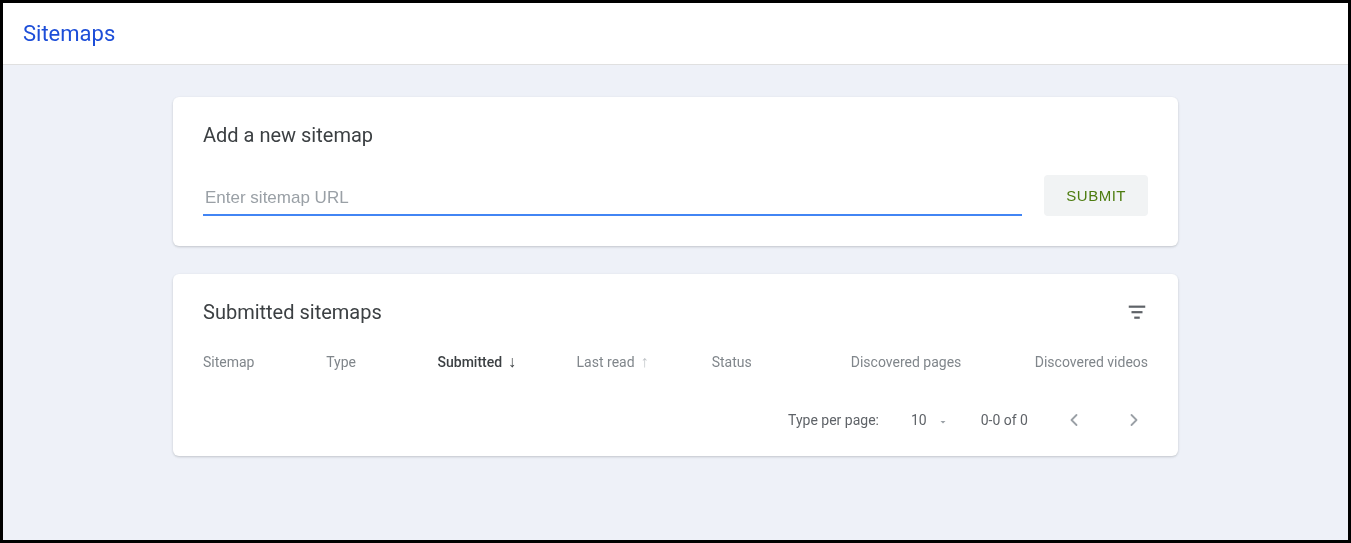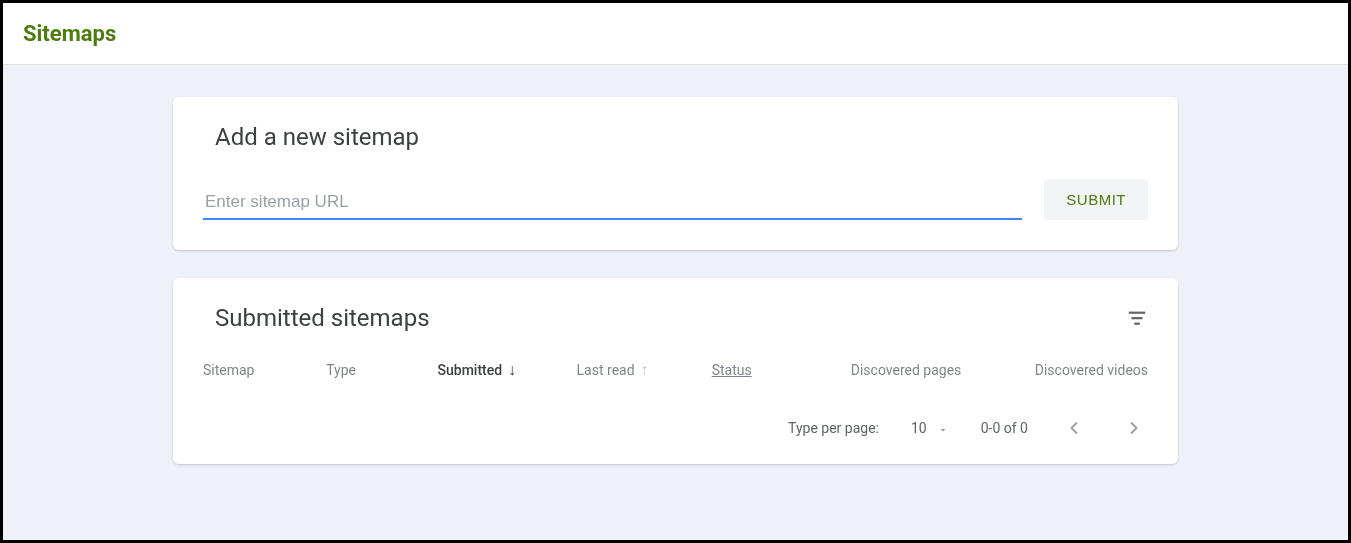--- a/index.html
+++ b/index.html
@@ -17,41 +17,40 @@
     height: 543px;
     position: relative;
   }
   .page-header {
     background: #fff;
     border-bottom: 1px solid #e0e0e0;
     padding: 18px 20px;
   }
   .page-title {
     font-size: 22px;
-    font-weight: 700;
-    color: #4d7c0f;
+    font-weight: 400;
+    color: #1d4ed8;
   }
   .content {
     padding: 32px 170px 0 170px;
   }
   .card {
     background: #fff;
     border-radius: 6px;
     box-shadow: 0 1px 2px rgba(60,64,67,.15), 0 1px 3px rgba(60,64,67,.1);
     margin-bottom: 28px;
     padding: 0;
   }
   .card-pad {
     padding: 26px 30px 30px 30px;
   }
   .card-title {
-    font-size: 24px;
+    font-size: 20px;
     font-weight: 400;
     color: #3c4043;
-    margin-left: 12px;
   }
   .add-row {
     display: flex;
     align-items: flex-end;
     gap: 22px;
     margin-top: 28px;
   }
   .sitemap-input {
     flex: 1;
     border: none;
@@ -86,21 +85,21 @@
     padding: 20px 30px 18px 30px;
     font-size: 14px;
     color: #80868b;
     gap: 20px;
   }
   .th { white-space: nowrap; display:flex; align-items:center; gap:6px; }
   .th-sitemap { width: 130px; }
   .th-type    { width: 115px; }
   .th-submitted { width: 150px; color:#3c4043; font-weight:500; }
   .th-lastread  { width: 145px; }
-  .th-status    { width: 150px; text-decoration: underline; }
+  .th-status    { width: 150px; }
   .th-pages     { flex:1; text-align:right; justify-content:flex-end; }
   .th-videos    { width: 210px; text-align:right; justify-content:flex-end; }
   .sort-icon, .sort-icon-muted {
     font-size: 16px;
     line-height: 1;
   }
   .sort-icon { color:#3c4043; }
   .sort-icon-muted { color:#c0c4c8; }
   .pagination {
     display: flex;

